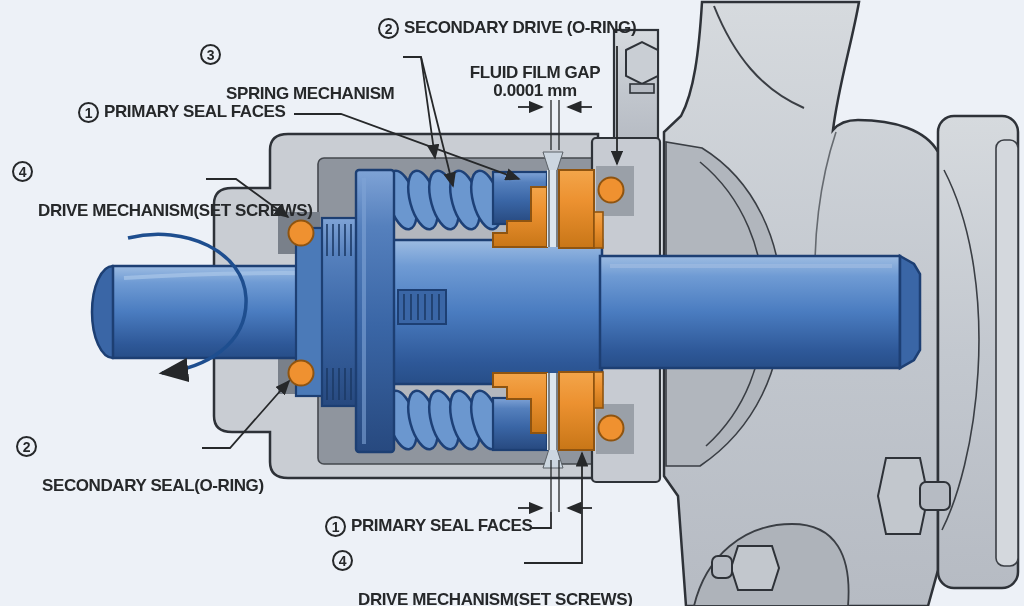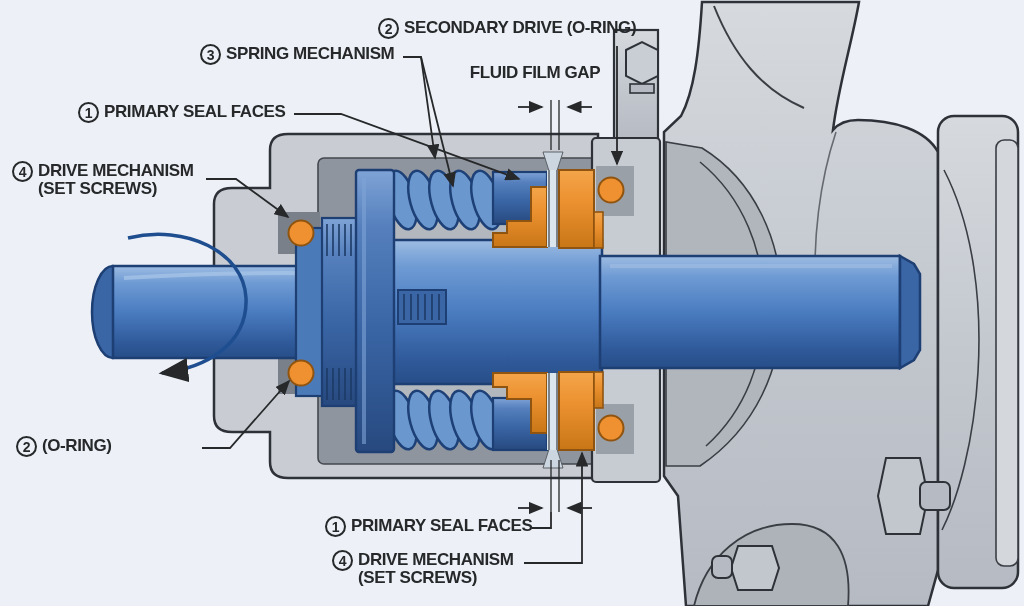--- a/index.html
+++ b/index.html
@@ -12,21 +12,21 @@
   .label{
     position:absolute;display:flex;gap:5px;align-items:flex-start;
     color:#26282a;font-weight:bold;font-size:17px;line-height:18px;
     letter-spacing:-0.4px;white-space:nowrap;
   }
   .label .num{
     flex:0 0 auto;width:21px;height:21px;border:2px solid #26282a;border-radius:50%;
     box-sizing:border-box;display:flex;align-items:center;justify-content:center;
     font-size:14px;line-height:1;margin-top:-1px;background:transparent;
   }
-  .label .col{display:flex;flex-direction:column;align-items:flex-start;}
+  .label .col{display:flex;flex-direction:row;align-items:flex-end;margin-top:40px;}
   .label.center-text{display:block;text-align:center;}
 </style>
 </head>
 <body>
 
 <div id="stage">
 
 <svg id="drawing" width="1024" height="606" viewBox="0 0 1024 606">
   <defs>
     <linearGradient id="gradShaft" x1="0" y1="0" x2="0" y2="1">
@@ -201,38 +201,40 @@
 
 <div class="label" style="left:200px;top:45px;">
   <span class="num">3</span>
   <span class="col">
     <span>SPRING MECHANISM</span>
   </span>
 </div>
 
 <div class="label center-text" style="left:455px;top:64px;width:160px;">
   <span style="display:block">FLUID FILM GAP</span>
+  <span style="display:block">0.0001 mm</span>
 </div>
 
 <div class="label" style="left:78px;top:103px;">
   <span class="num">1</span>
   <span>PRIMARY SEAL FACES</span>
 </div>
 
 <div class="label" style="left:12px;top:162px;">
   <span class="num">4</span>
   <span class="col">
     <span>DRIVE MECHANISM</span>
     <span>(SET SCREWS)</span>
   </span>
 </div>
 
 <div class="label" style="left:16px;top:437px;">
   <span class="num">2</span>
   <span class="col">
+    <span>SECONDARY SEAL</span>
     <span>(O-RING)</span>
   </span>
 </div>
 
 <div class="label" style="left:325px;top:517px;">
   <span class="num">1</span>
   <span>PRIMARY SEAL FACES</span>
 </div>
 
 <div class="label" style="left:332px;top:551px;">

